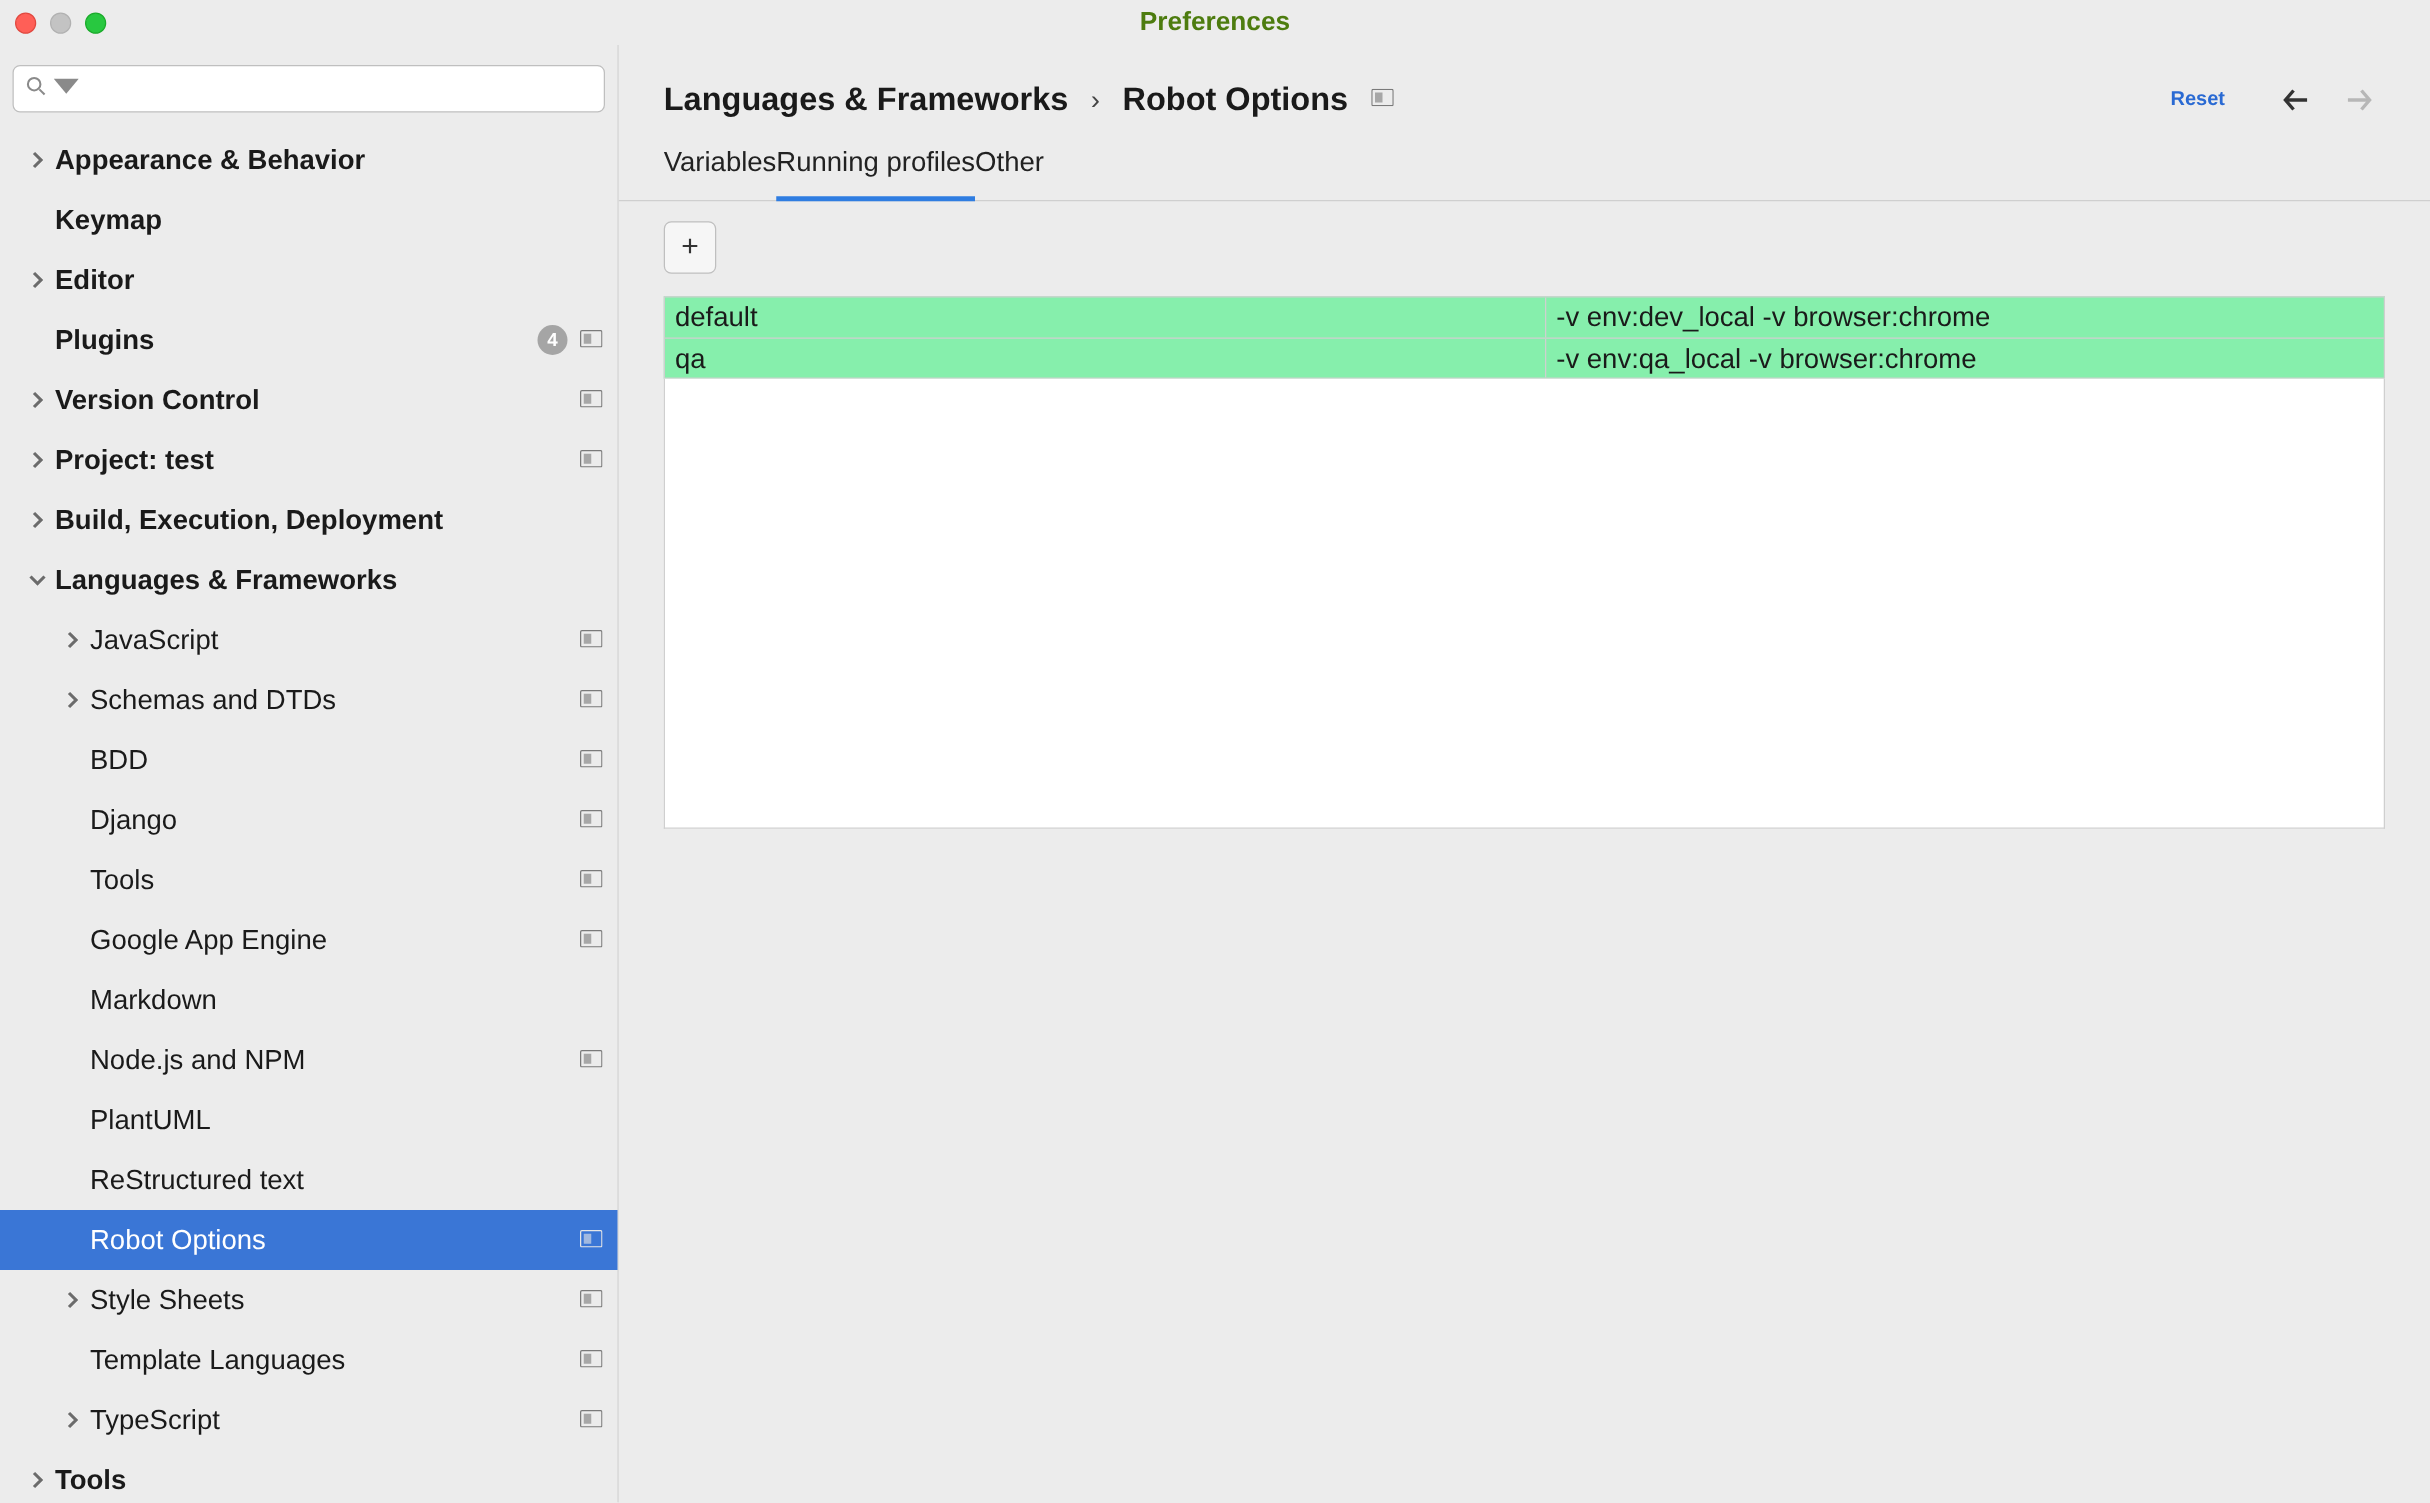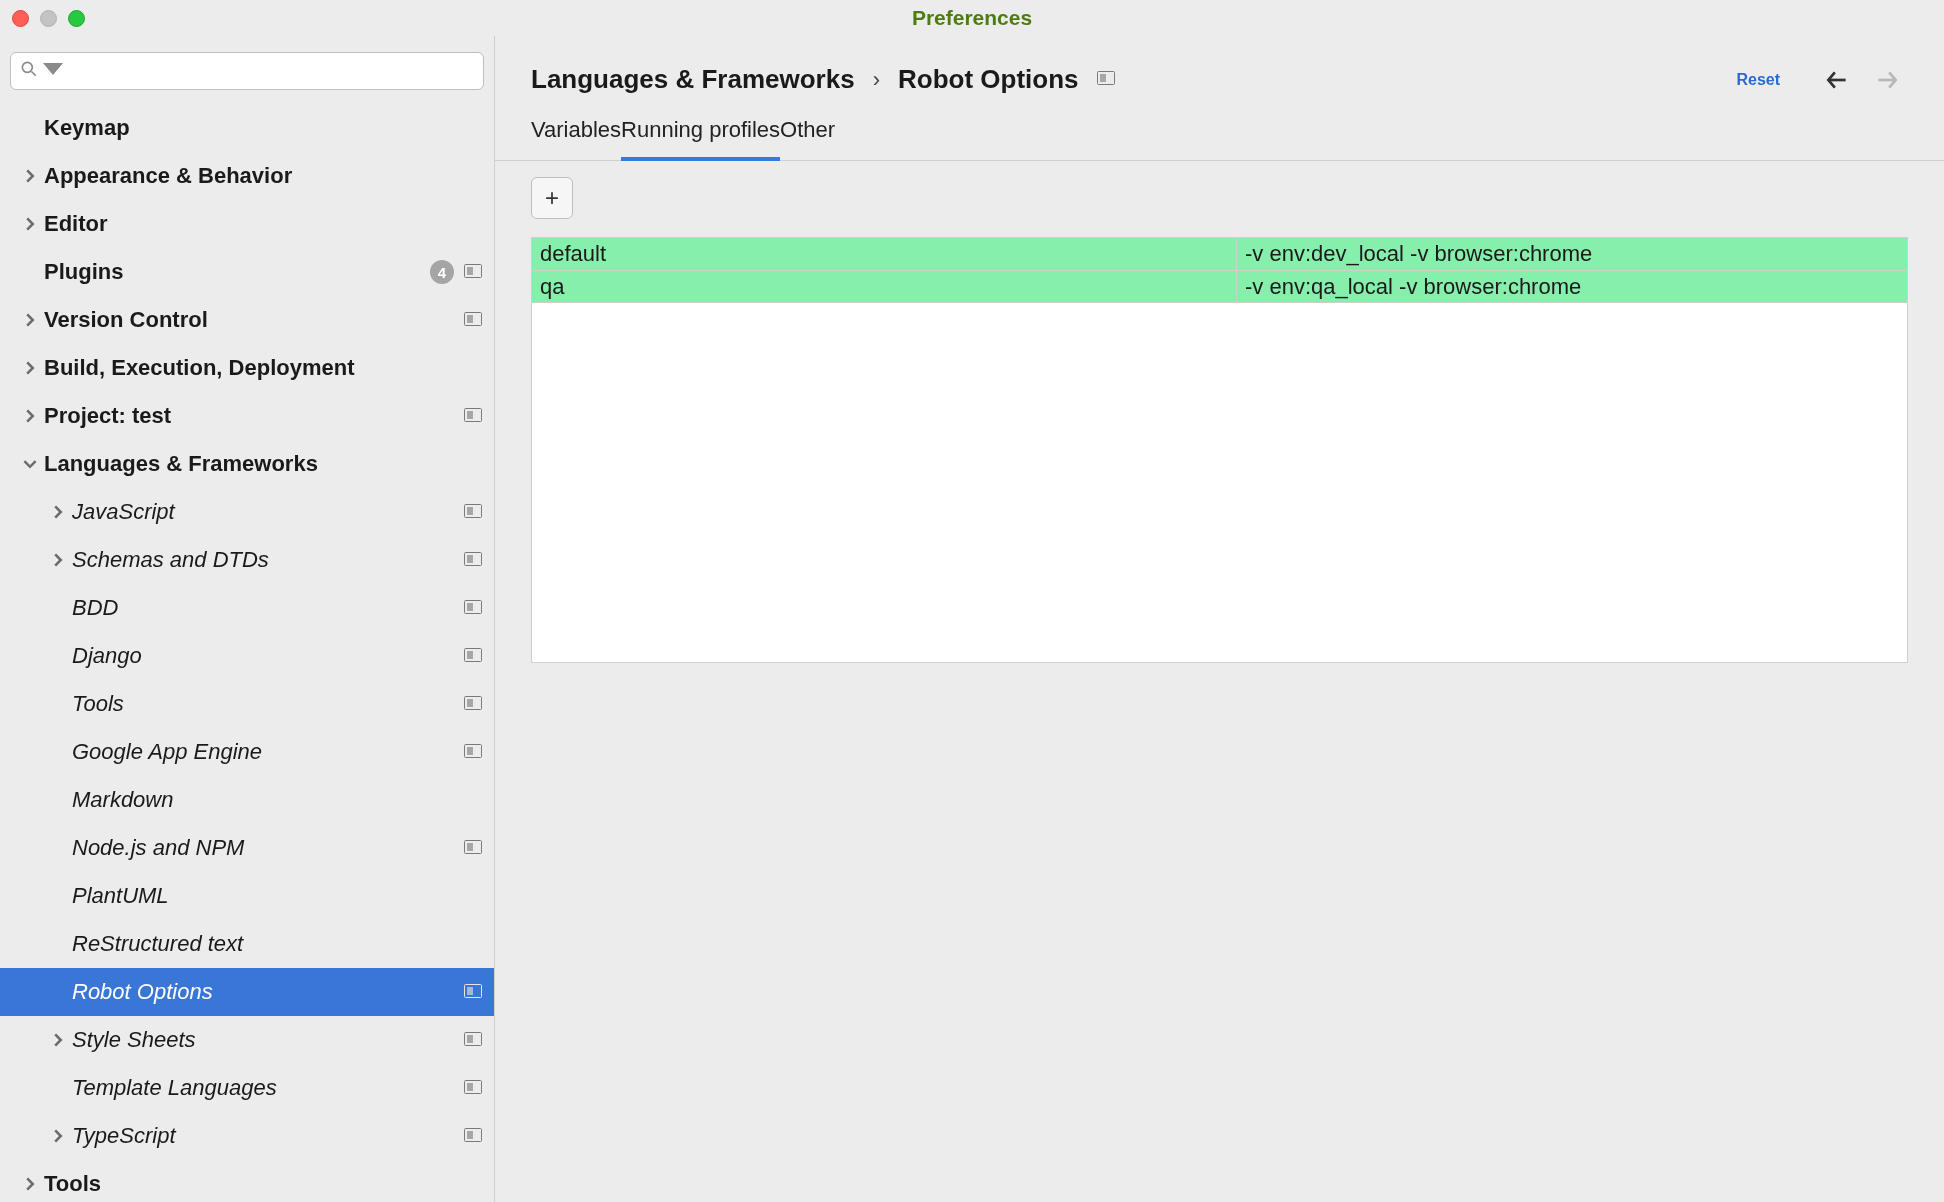--- a/index.html
+++ b/index.html
@@ -82,21 +82,21 @@
     width: 28px;
     display: flex;
     justify-content: center;
     color: #6b6b6b;
   }
   .tree-item .arrow.hidden { visibility: hidden; }
   .tree-item .label { flex: 1; }
   .tree-item.bold .label { font-weight: 700; font-size: 22px; }
   .tree-item .label { font-size: 22px; }
   .tree-item.depth0 { padding-left: 16px; }
-  .tree-item.depth1 { padding-left: 44px; font-style: italic; }
+  .tree-item.depth1 { padding-left: 44px; }
   .tree-item.selected {
     background: #3a76d6;
     color: #fff;
   }
   .tree-item.selected .arrow { color: #fff; }
   .tree-item.selected .trailing svg { color: #e6e6e6; }
   .trailing { display: flex; align-items: center; gap: 10px; }
   .badge {
     background: #a5a5a5; color: #fff; border-radius: 12px;
     min-width: 24px; height: 24px; display: inline-flex; align-items: center; justify-content: center;
@@ -213,43 +213,43 @@
           <span>
             <svg viewBox="0 0 10 10" width="10" height="10">
                 <polygon points="0,2 10,2 5,8" fill="#8a8a8a"></polygon>
               </svg>
           </span>
           <input type="text" placeholder="" style="">
         </div>
       </div>
       <div class="tree" id="tree">
           <div class="tree-item depth0 bold">
+            <span class="arrow">
+              <svg class="chev-svg" viewBox="0 0 10 10">
+                <polyline points="3,1 7,5 3,9" fill="none" stroke="currentColor" stroke-width="1.8"></polyline>
+              </svg>
+            </span>
+            <span class="label">Appearance &amp; Behavior</span>
+            <span class="trailing"></span>
+          </div>
+          <div class="tree-item depth0 bold">
             <span class="arrow hidden">
               <svg class="chev-svg" viewBox="0 0 10 10">
                 <polyline points="3,1 7,5 3,9" fill="none" stroke="currentColor" stroke-width="1.8"></polyline>
               </svg>
             </span>
             <span class="label">Keymap</span>
             <span class="trailing"></span>
           </div>
           <div class="tree-item depth0 bold">
             <span class="arrow">
               <svg class="chev-svg" viewBox="0 0 10 10">
                 <polyline points="3,1 7,5 3,9" fill="none" stroke="currentColor" stroke-width="1.8"></polyline>
               </svg>
             </span>
-            <span class="label">Appearance &amp; Behavior</span>
-            <span class="trailing"></span>
-          </div>
-          <div class="tree-item depth0 bold">
-            <span class="arrow">
-              <svg class="chev-svg" viewBox="0 0 10 10">
-                <polyline points="3,1 7,5 3,9" fill="none" stroke="currentColor" stroke-width="1.8"></polyline>
-              </svg>
-            </span>
             <span class="label">Editor</span>
             <span class="trailing"></span>
           </div>
           <div class="tree-item depth0 bold">
             <span class="arrow hidden">
               <svg class="chev-svg" viewBox="0 0 10 10">
                 <polyline points="3,1 7,5 3,9" fill="none" stroke="currentColor" stroke-width="1.8"></polyline>
               </svg>
             </span>
             <span class="label">Plugins</span>
@@ -274,36 +274,36 @@
                   <rect x="3" y="3" width="6" height="8" fill="currentColor" opacity="0.6"></rect>
                 </svg></span>
             </span>
           </div>
           <div class="tree-item depth0 bold">
             <span class="arrow">
               <svg class="chev-svg" viewBox="0 0 10 10">
                 <polyline points="3,1 7,5 3,9" fill="none" stroke="currentColor" stroke-width="1.8"></polyline>
               </svg>
             </span>
+            <span class="label">Project: test</span>
+            <span class="trailing">
+              <span class="sep-icon"><svg viewBox="0 0 18 14">
+                  <rect x="0.5" y="0.5" width="17" height="13" rx="1" fill="none" stroke="currentColor"></rect>
+                  <rect x="3" y="3" width="6" height="8" fill="currentColor" opacity="0.6"></rect>
+                </svg></span>
+            </span>
+          </div>
+          <div class="tree-item depth0 bold">
+            <span class="arrow">
+              <svg class="chev-svg" viewBox="0 0 10 10">
+                <polyline points="3,1 7,5 3,9" fill="none" stroke="currentColor" stroke-width="1.8"></polyline>
+              </svg>
+            </span>
             <span class="label">Build, Execution, Deployment</span>
             <span class="trailing"></span>
-          </div>
-          <div class="tree-item depth0 bold">
-            <span class="arrow">
-              <svg class="chev-svg" viewBox="0 0 10 10">
-                <polyline points="3,1 7,5 3,9" fill="none" stroke="currentColor" stroke-width="1.8"></polyline>
-              </svg>
-            </span>
-            <span class="label">Project: test</span>
-            <span class="trailing">
-              <span class="sep-icon"><svg viewBox="0 0 18 14">
-                  <rect x="0.5" y="0.5" width="17" height="13" rx="1" fill="none" stroke="currentColor"></rect>
-                  <rect x="3" y="3" width="6" height="8" fill="currentColor" opacity="0.6"></rect>
-                </svg></span>
-            </span>
           </div>
           <div class="tree-item depth0 bold">
             <span class="arrow">
               <svg class="tri-down" viewBox="0 0 10 10">
                 <polyline points="1,3 5,7 9,3" fill="none" stroke="currentColor" stroke-width="1.8"></polyline>
               </svg>
             </span>
             <span class="label">Languages &amp; Frameworks</span>
             <span class="trailing"></span>
           </div>

